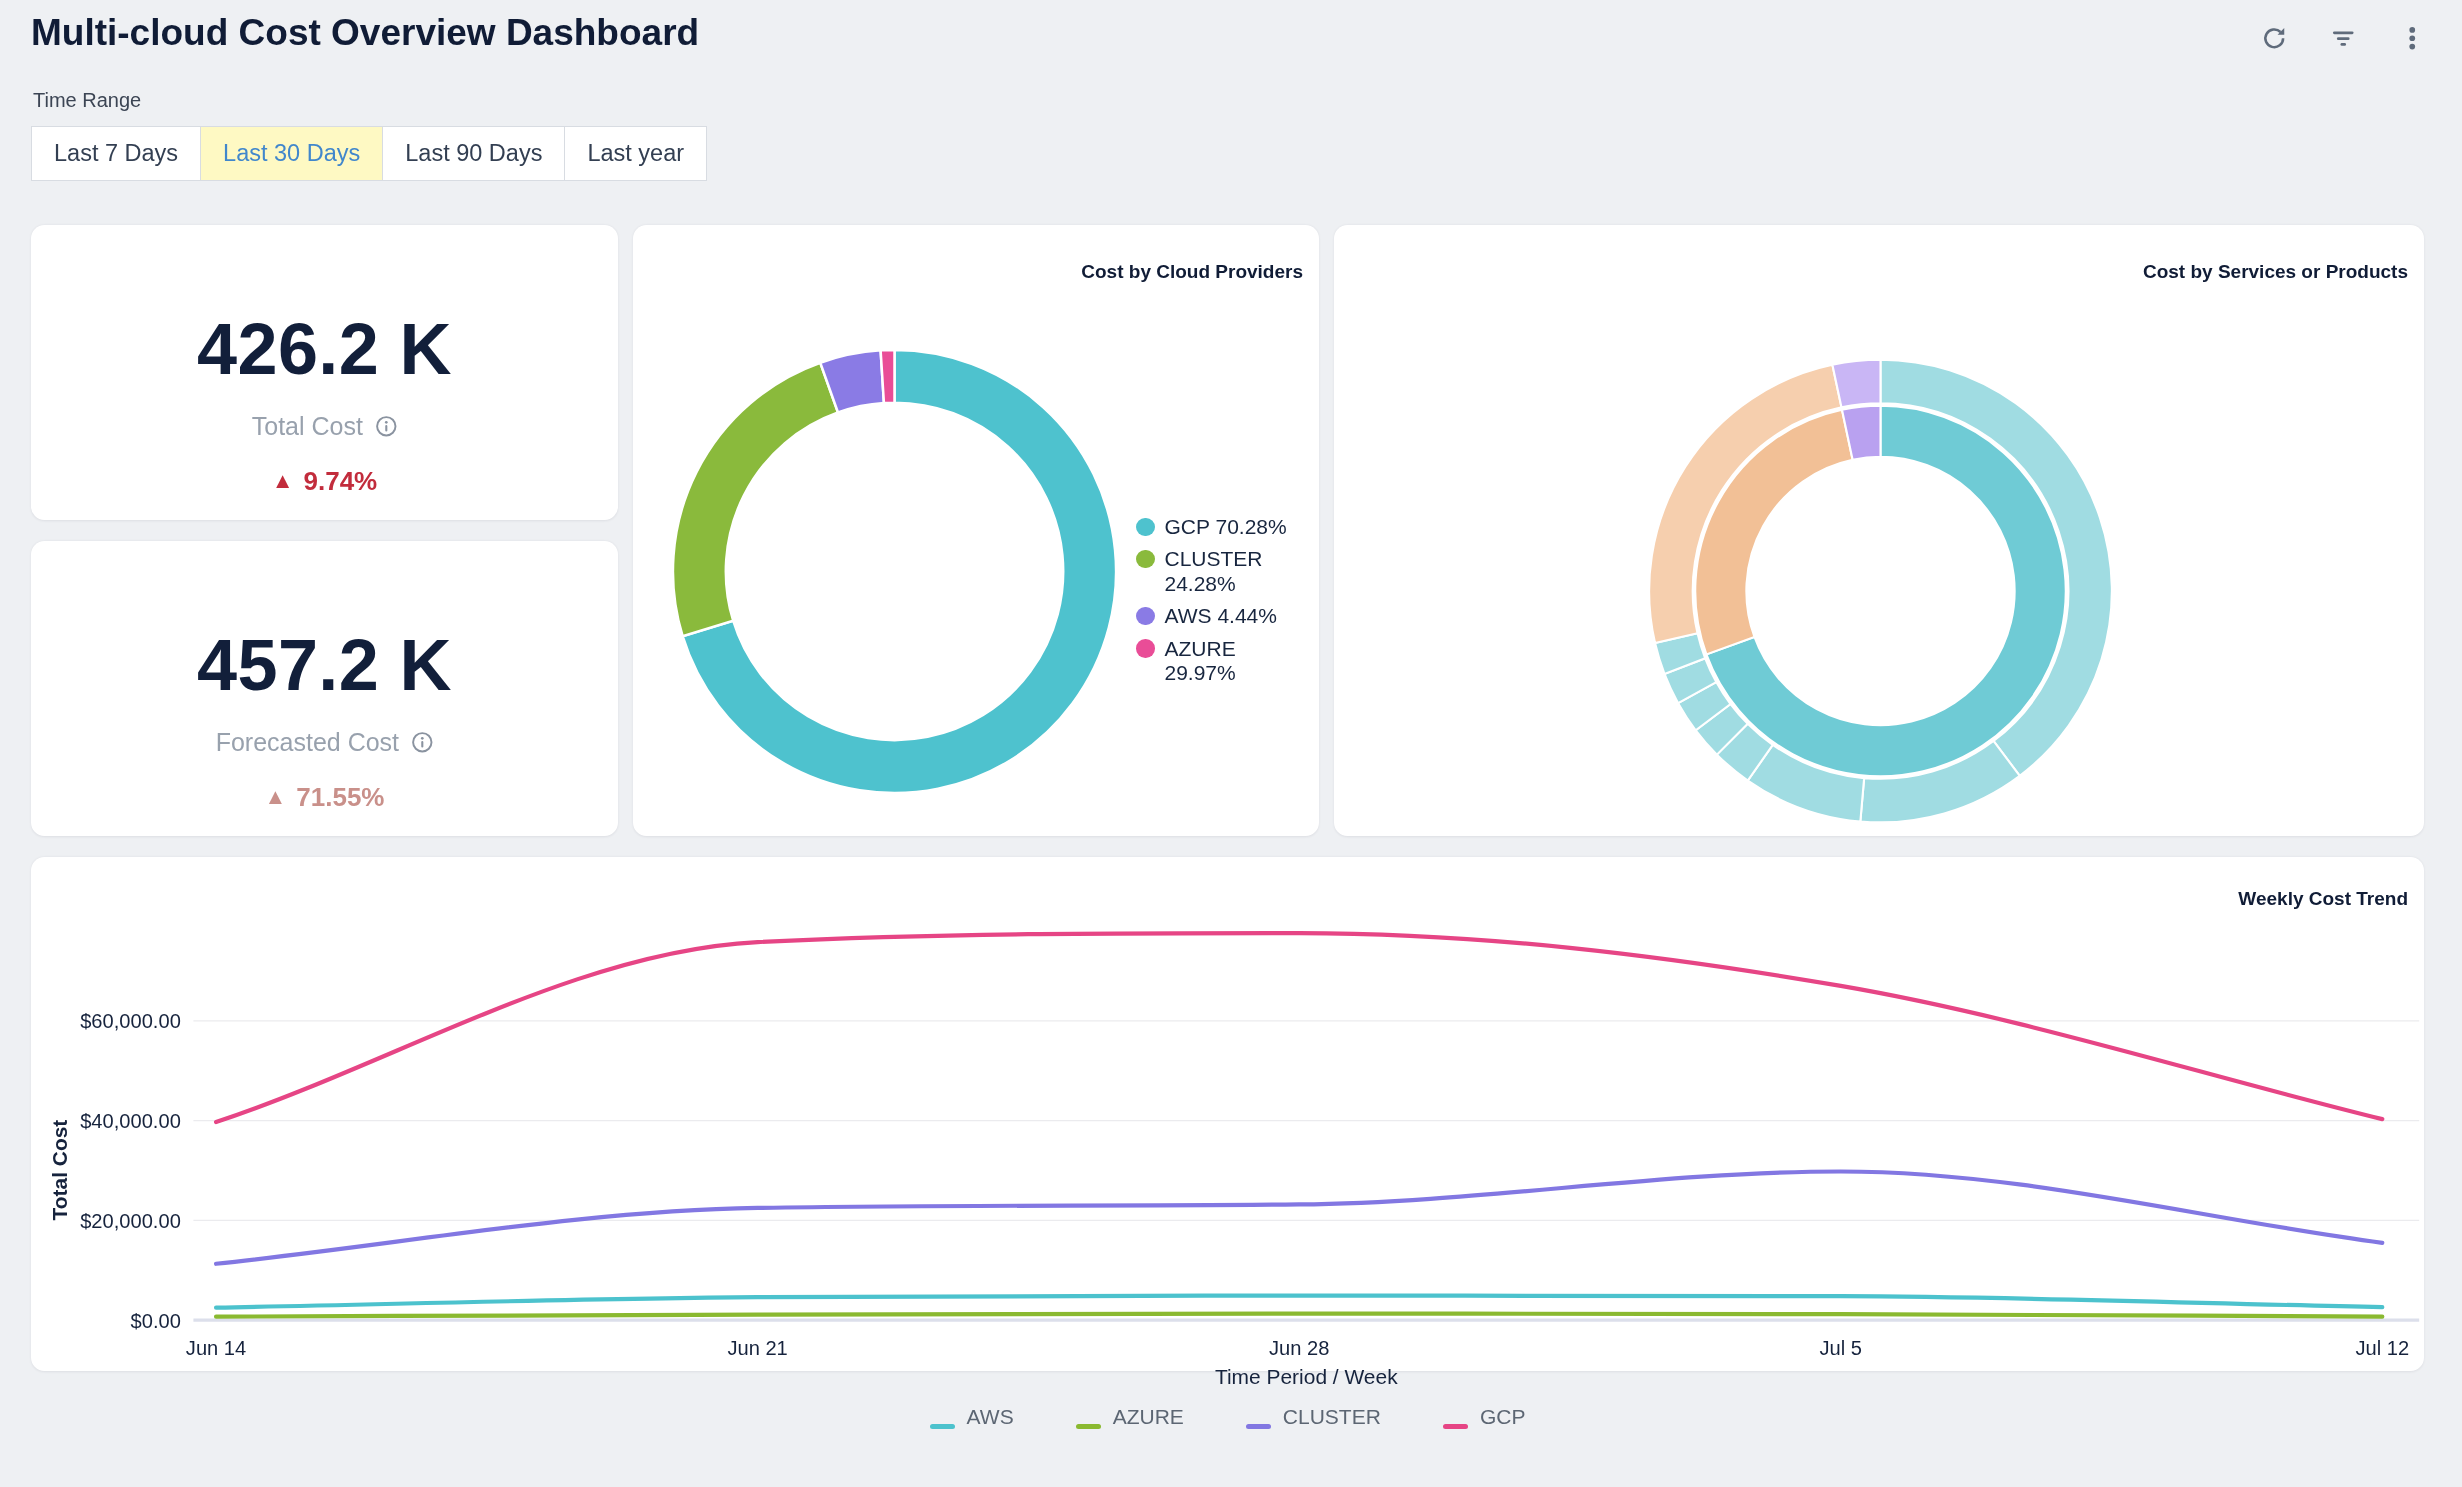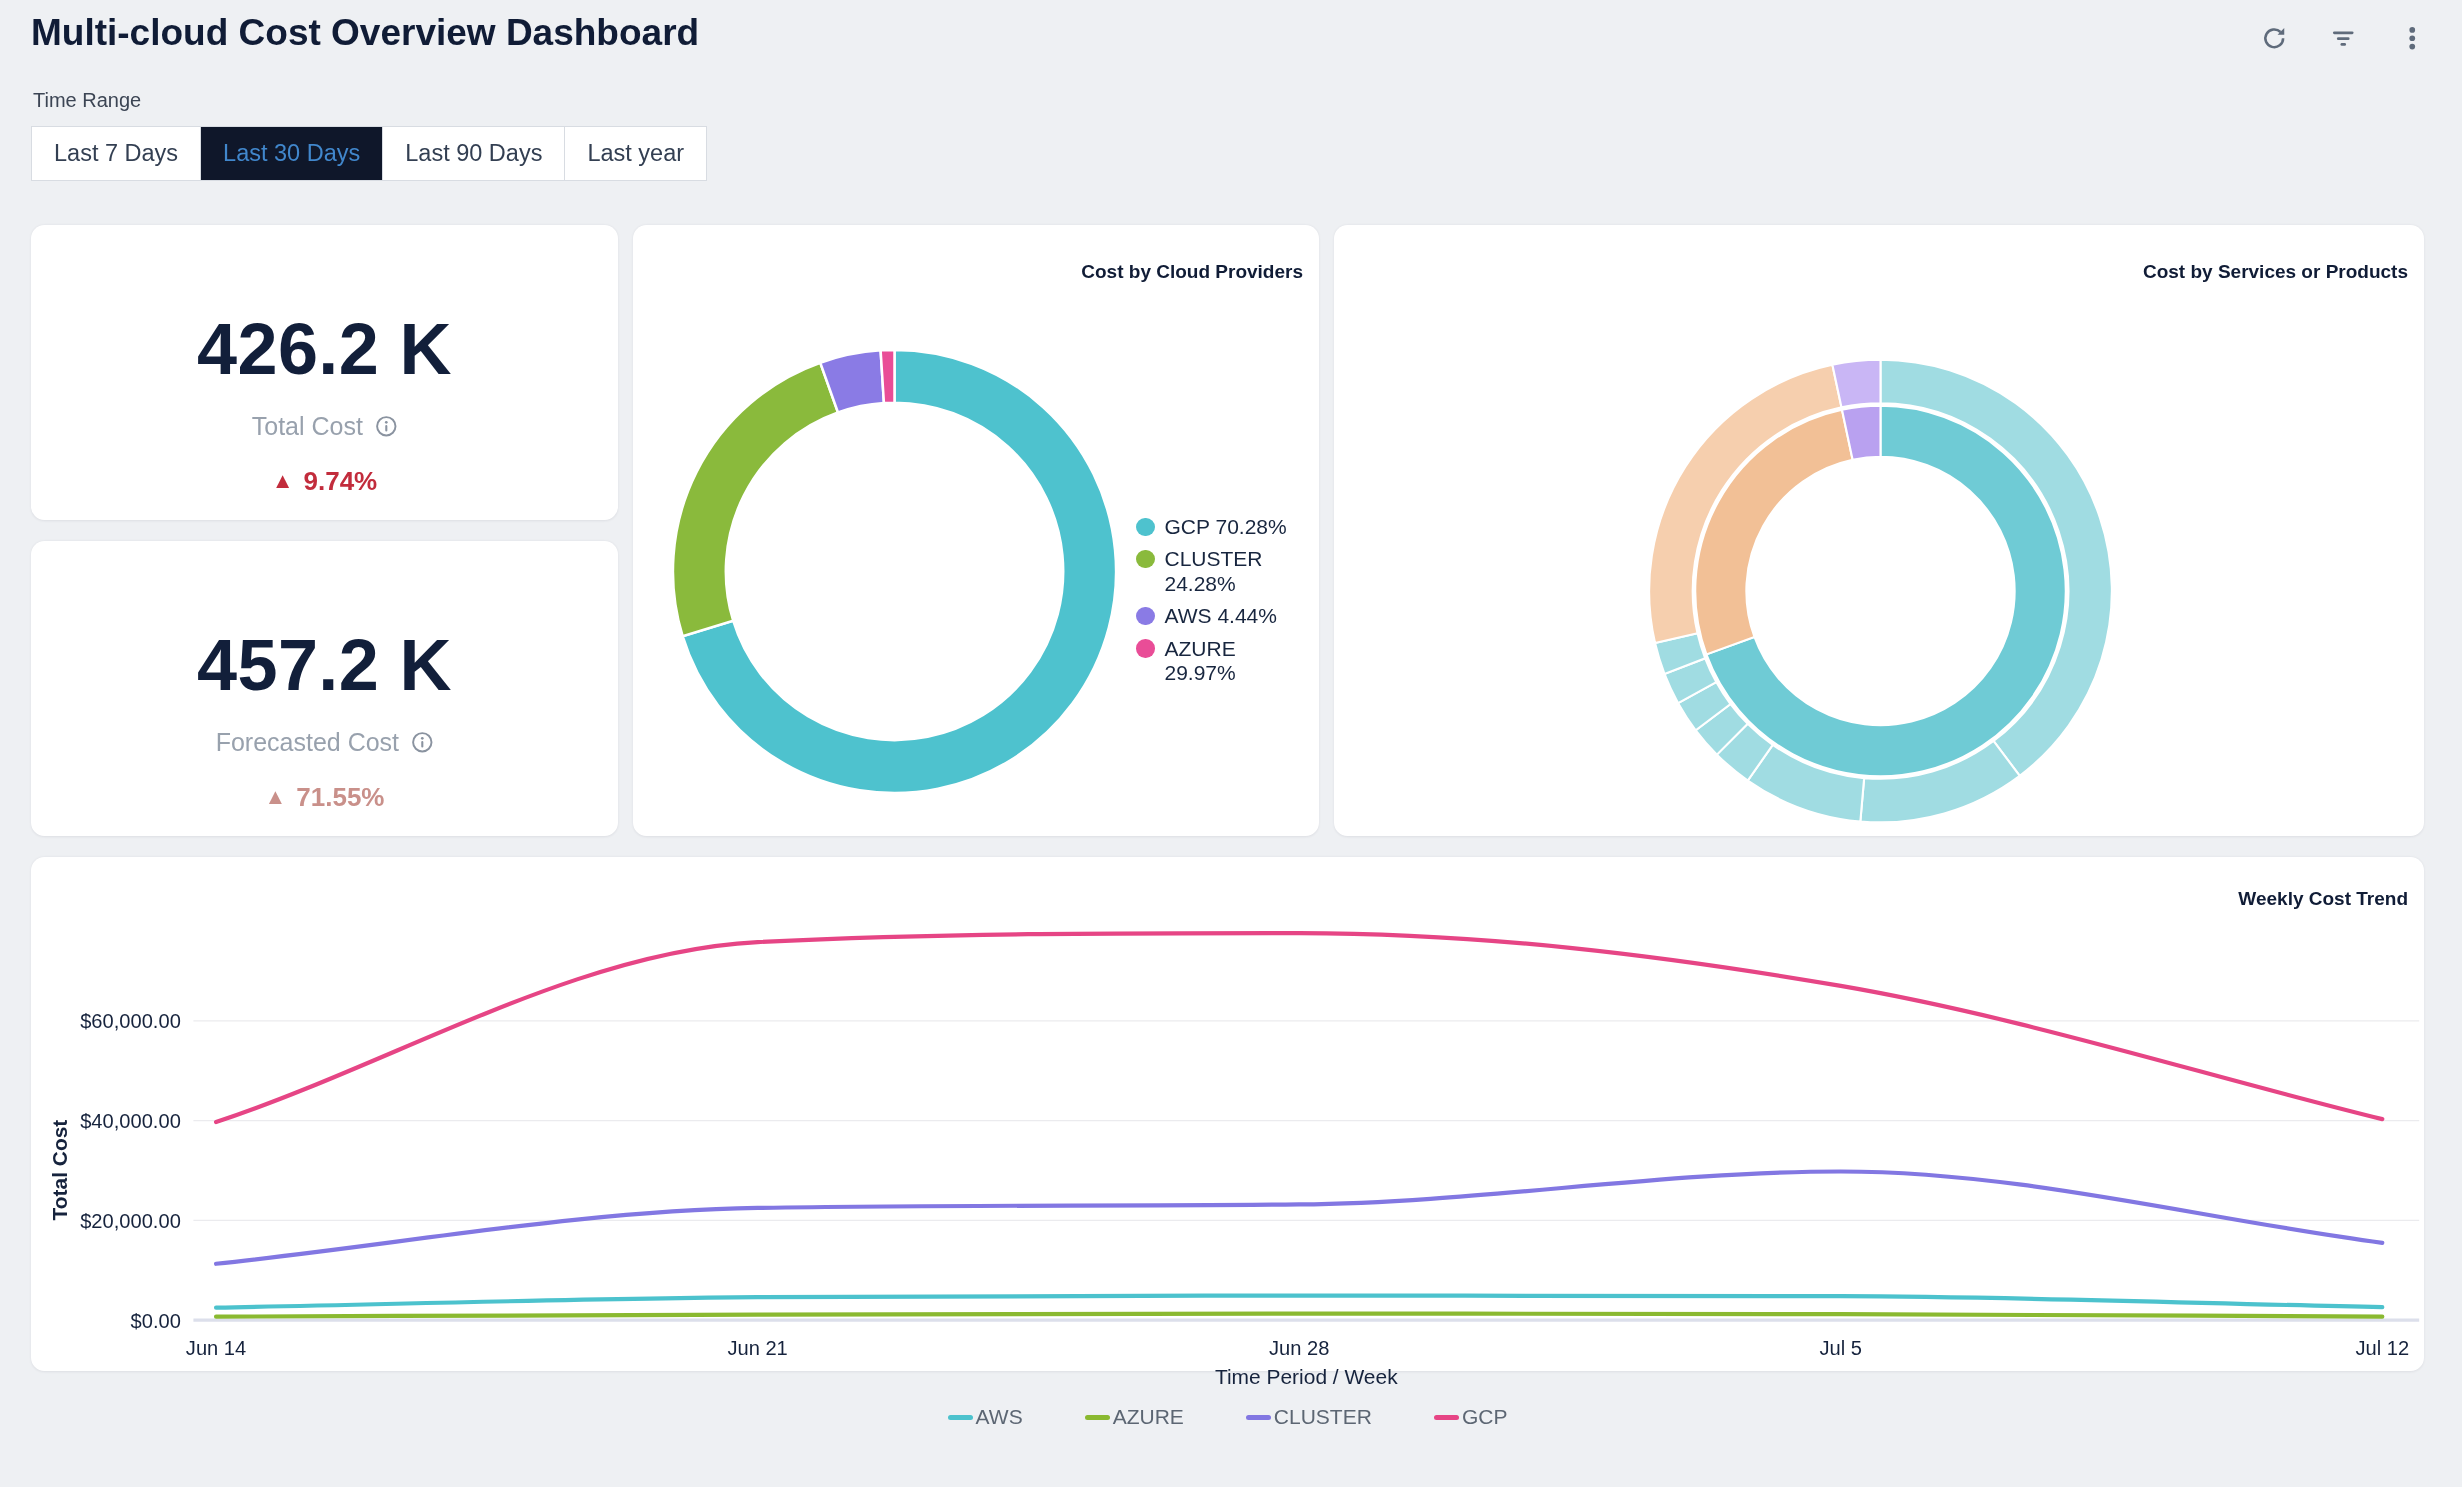--- a/index.html
+++ b/index.html
@@ -12,38 +12,38 @@
   .card{position:absolute;background:#fff;border-radius:13.4px;box-shadow:0 0.8px 2.5px rgba(20,30,50,.08)}
   
   .page-title{position:absolute;left:31px;top:11.7px;margin:0;font-size:37px;font-weight:700;color:#101c36}
   .toolbar{position:absolute;right:35px;top:23.5px;display:flex;gap:39px;color:#5f6b7b}
   .toolbar button{all:unset;cursor:pointer;width:30px;height:30px;display:flex;align-items:center;justify-content:center;color:#5f6b7b}
   
   .tr-label{position:absolute;left:33px;top:89px;font-size:20px;color:#3c4554}
   .segmented{position:absolute;left:31px;top:126px;display:flex;height:55px;background:#fff;border:1.7px solid #d8dce2;border-radius:0;overflow:hidden;box-sizing:border-box}
   .segmented button{all:unset;cursor:pointer;padding:0 22px;font-size:23.5px;color:#333f52;display:flex;align-items:center;border-left:1.7px solid #d8dce2}
   .segmented button:first-child{border-left:none}
-  .segmented button.selected{background:#0f172a;color:#4187cc}
+  .segmented button.selected{background:#fef9c3;color:#4187cc}
   
   .kpi{display:flex;flex-direction:column;align-items:center;justify-content:center;padding-top:59px;box-sizing:border-box}
   .kpi-value{font-size:72px;font-weight:600;color:#121f3a;letter-spacing:0.4px}
   .kpi-label-row{margin-top:22px;display:flex;align-items:center;gap:11.7px;font-size:25px;color:#98a1ad}
   .kpi-delta{margin-top:25px;font-size:26px;font-weight:600;display:flex;gap:10px;align-items:center}
   .kpi-delta .tri{font-size:22px;line-height:1}
   
   .card-title{position:absolute;left:0;right:0;top:20px;margin:16px;text-align:right;font-size:19px;font-weight:600;color:#101c36}
   .chart-svg{position:absolute}
   
   .donut-legend{position:absolute;left:495px;top:282px;width:176px;margin:8px;padding:0;list-style:none}
   .donut-legend li{display:flex;align-items:flex-start;gap:10px;margin-bottom:7.5px;cursor:pointer}
   .donut-legend .dot{width:18.5px;height:18.5px;border-radius:50%;flex:0 0 auto;margin-top:2.5px}
   .donut-legend .lg-txt{font-size:21px;line-height:1.18;color:#18263f}
   
   .trend-legend{position:absolute;left:0;right:0;top:548px;display:flex;justify-content:center;gap:62px;align-items:center}
-  .trend-legend .item{display:flex;align-items:center;gap:3px;cursor:pointer}
+  .trend-legend .item{display:flex;align-items:flex-end;gap:12px;cursor:pointer}
   .trend-legend .dash{width:25px;height:5px;border-radius:2.5px}
   .trend-legend .name{font-size:21px;color:#5c6673}
   svg text{font-family:"Liberation Sans",sans-serif}
 </style>
 </head>
 <body>
 
 <h1 class="page-title">Multi-cloud Cost Overview Dashboard</h1>
 
 <div class="toolbar">

